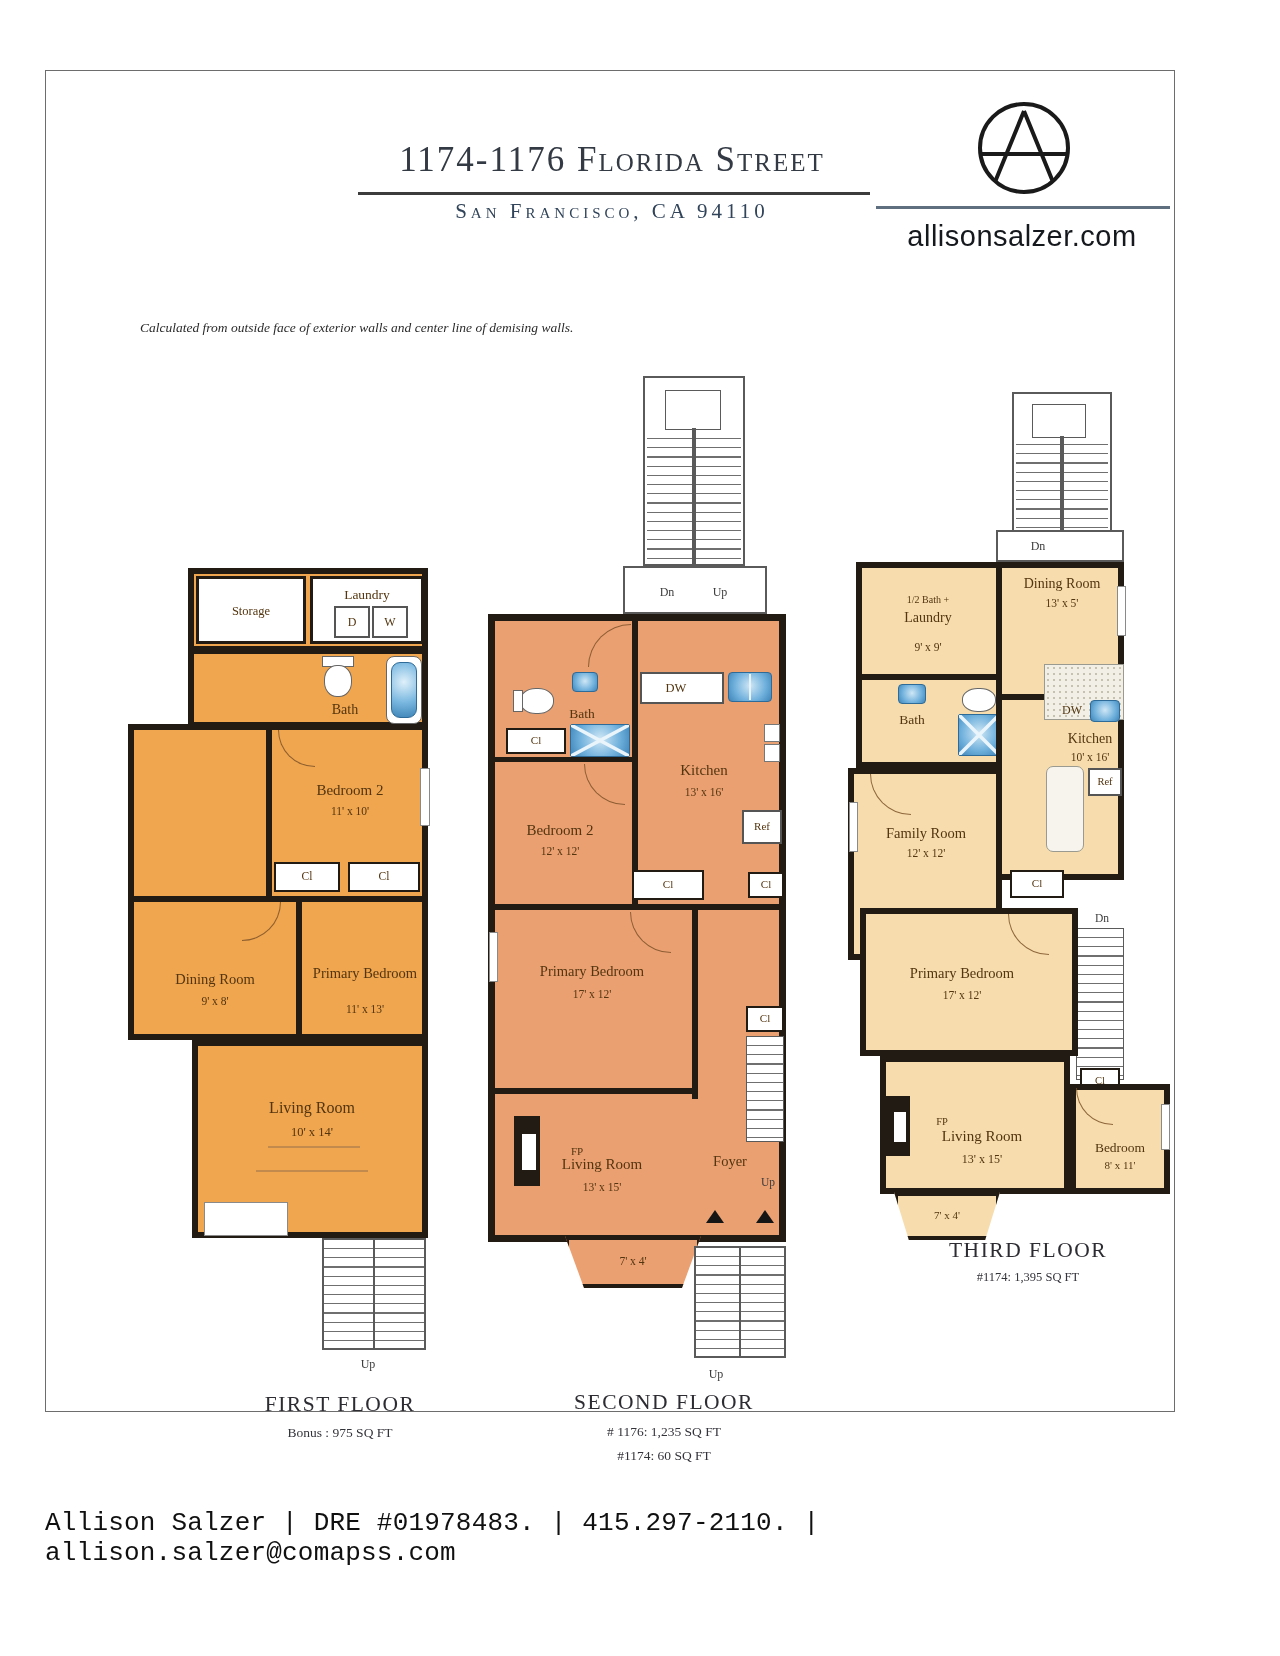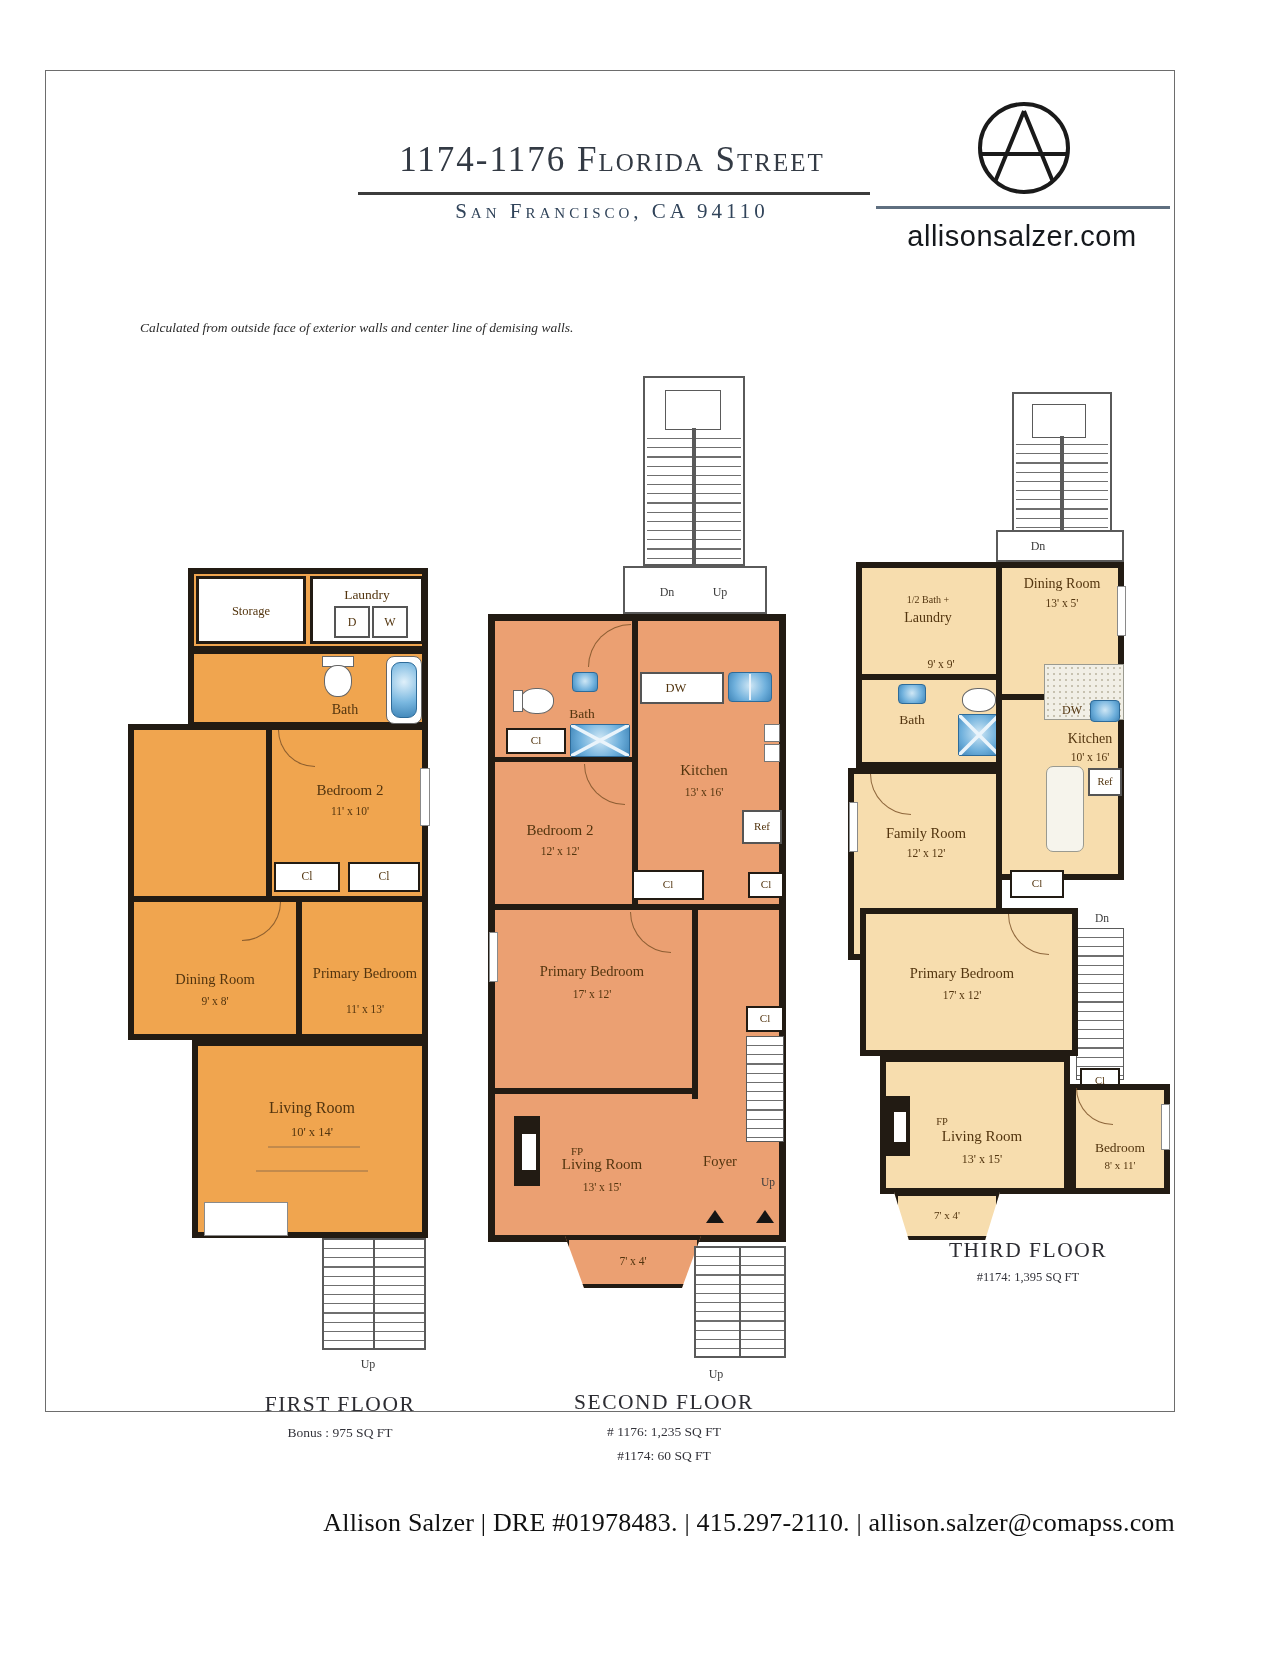--- a/index.html
+++ b/index.html
@@ -47,22 +47,22 @@
   .fp-box{position:absolute;background:#221b13;}
   .fp-in{position:absolute;background:#fff;}
   .arc{position:absolute;border-left:1.3px solid rgba(125,83,40,.85);border-bottom:1.3px solid rgba(125,83,40,.85);
        border-radius:0 0 0 100%;}
   .win{position:absolute;background:#fff;border:1px solid #8a8a8a;box-sizing:border-box;}
   .tri{position:absolute;width:0;height:0;border-left:9px solid transparent;border-right:9px solid transparent;
        border-bottom:13px solid #151515;}
   .floor-title{position:absolute;transform:translateX(-50%);font-size:21.5px;letter-spacing:1.5px;
                color:#2c2c32;white-space:nowrap;}
   .floor-note{position:absolute;transform:translateX(-50%);font-size:13.5px;color:#33333a;white-space:nowrap;}
-  .footer{position:absolute;font-family:Liberation Serif, serif;font-size:26px;color:#101010;
-          text-align:right;letter-spacing:0.2px;}
+  .footer{position:absolute;font-family:Liberation Mono, monospace;font-size:26px;color:#101010;
+          text-align:left;letter-spacing:0.2px;}
   .redact{position:absolute;background:#8a6a4a;opacity:.45;height:2px;}
 </style>
 </head>
 <body>
 
 <div class="page">
 
   <div class="frame" style="left:45px;top:70px;width:1128px;height:1340px;"></div>
 
   <div class="main-title" style="left:612px;top:140px;">1174-1176 Florida Street</div>
@@ -188,21 +188,21 @@
     <div class="whitebox" style="left:266px;top:634px;width:38px;height:26px;"></div>
     <div class="lbl" style="left:285px;top:647px;font-size:11px;">Cl</div>
     <div class="stairs" style="left:266px;top:664px;width:38px;height:106px;border-width:1.5px;"></div>
 
     <div class="wall" style="left:8px;top:716px;width:210px;height:6px;"></div>
     <div class="fp-box" style="left:34px;top:744px;width:26px;height:70px;"></div>
     <div class="fp-in" style="left:42px;top:762px;width:14px;height:36px;"></div>
     <div class="lbl" style="left:97px;top:780px;font-size:11px;">FP</div>
     <div class="lbl" style="left:122px;top:792px;font-size:15px;">Living Room</div>
     <div class="lbl dims" style="left:122px;top:816px;">13' x 15'</div>
-    <div class="lbl" style="left:240px;top:790px;font-size:14.5px;">Foyer</div>
+    <div class="lbl" style="left:250px;top:790px;font-size:14.5px;">Foyer</div>
     <div class="gray-lbl" style="left:288px;top:810px;font-size:11.5px;">Up</div>
     <div class="tri" style="left:226px;top:838px;"></div>
     <div class="tri" style="left:276px;top:838px;"></div>
 
     <div class="room" style="left:85px;top:864px;width:136px;height:52px;background:#eba072;border-width:4px;
                 clip-path:polygon(0 0,100% 0,86% 100%,14% 100%);"></div>
     <div class="lbl dims" style="left:153px;top:890px;">7' x 4'</div>
 
     <div class="stairs" style="left:214px;top:874px;width:92px;height:112px;"></div>
     <div class="wall" style="left:259px;top:876px;width:2px;height:108px;background:#5a5a5a;"></div>
@@ -217,21 +217,21 @@
     <div class="tower" style="left:172px;top:20px;width:100px;height:140px;"></div>
     <div class="stairs" style="left:176px;top:64px;width:92px;height:94px;border:none;"></div>
     <div class="whitebox" style="left:192px;top:32px;width:54px;height:34px;border-color:#5a5a5a;border-width:1.5px;"></div>
     <div class="wall" style="left:220px;top:64px;width:4px;height:94px;background:#5a5a5a;"></div>
     <div class="whitebox" style="left:156px;top:158px;width:128px;height:32px;border-color:#5a5a5a;"></div>
     <div class="gray-lbl" style="left:198px;top:174px;">Dn</div>
 
     <div class="room" style="left:16px;top:190px;width:146px;height:118px;background:#f7ddae;border-width:6px;"></div>
     <div class="lbl" style="left:88px;top:228px;font-size:10px;">1/2 Bath +</div>
     <div class="lbl" style="left:88px;top:246px;font-size:14px;">Laundry</div>
-    <div class="lbl dims" style="left:101px;top:276px;margin-top:17px;">9' x 9'</div>
+    <div class="lbl dims" style="left:88px;top:276px;">9' x 9'</div>
 
     <div class="room" style="left:156px;top:190px;width:128px;height:138px;background:#f7ddae;border-width:6px;"></div>
     <div class="lbl" style="left:222px;top:212px;font-size:14px;">Dining Room</div>
     <div class="lbl dims" style="left:222px;top:232px;">13' x 5'</div>
     <div class="win" style="left:277px;top:214px;width:9px;height:50px;"></div>
 
     <div class="room" style="left:16px;top:302px;width:146px;height:94px;background:#f7ddae;border-width:6px;"></div>
     <div class="fixture-blue" style="left:58px;top:312px;width:28px;height:20px;"></div>
     <div class="toilet" style="left:122px;top:316px;width:32px;height:22px;"></div>
     <div class="lbl" style="left:72px;top:348px;font-size:13.5px;">Bath</div>

